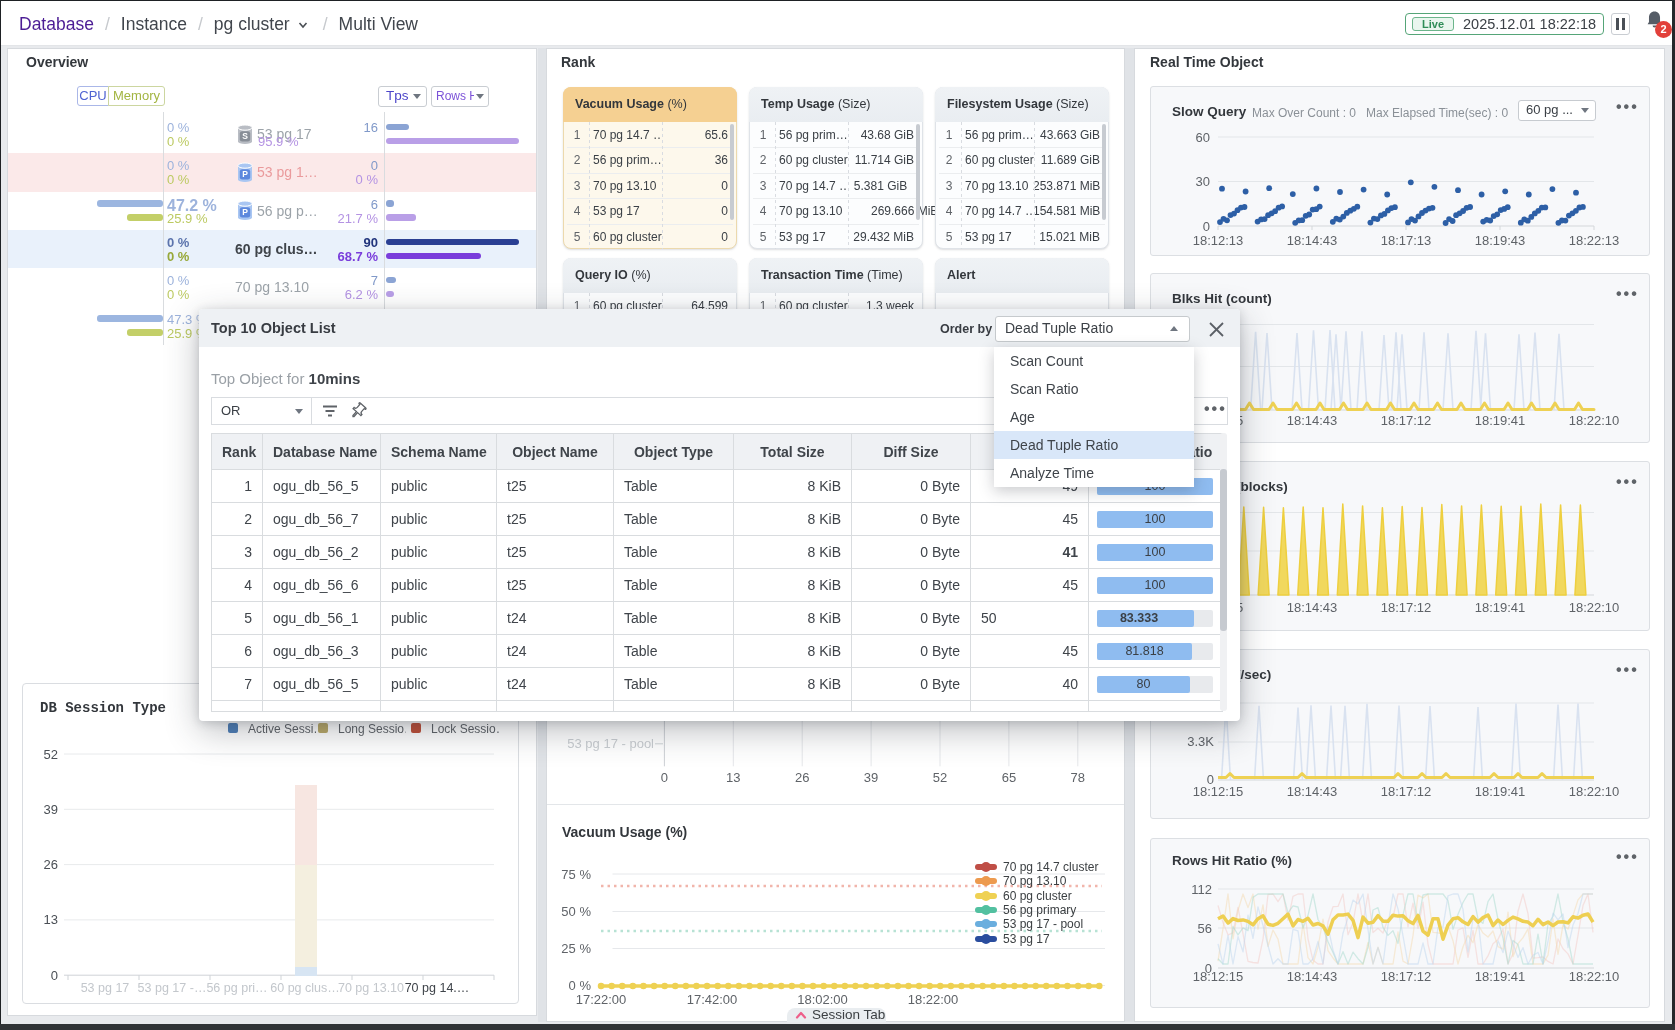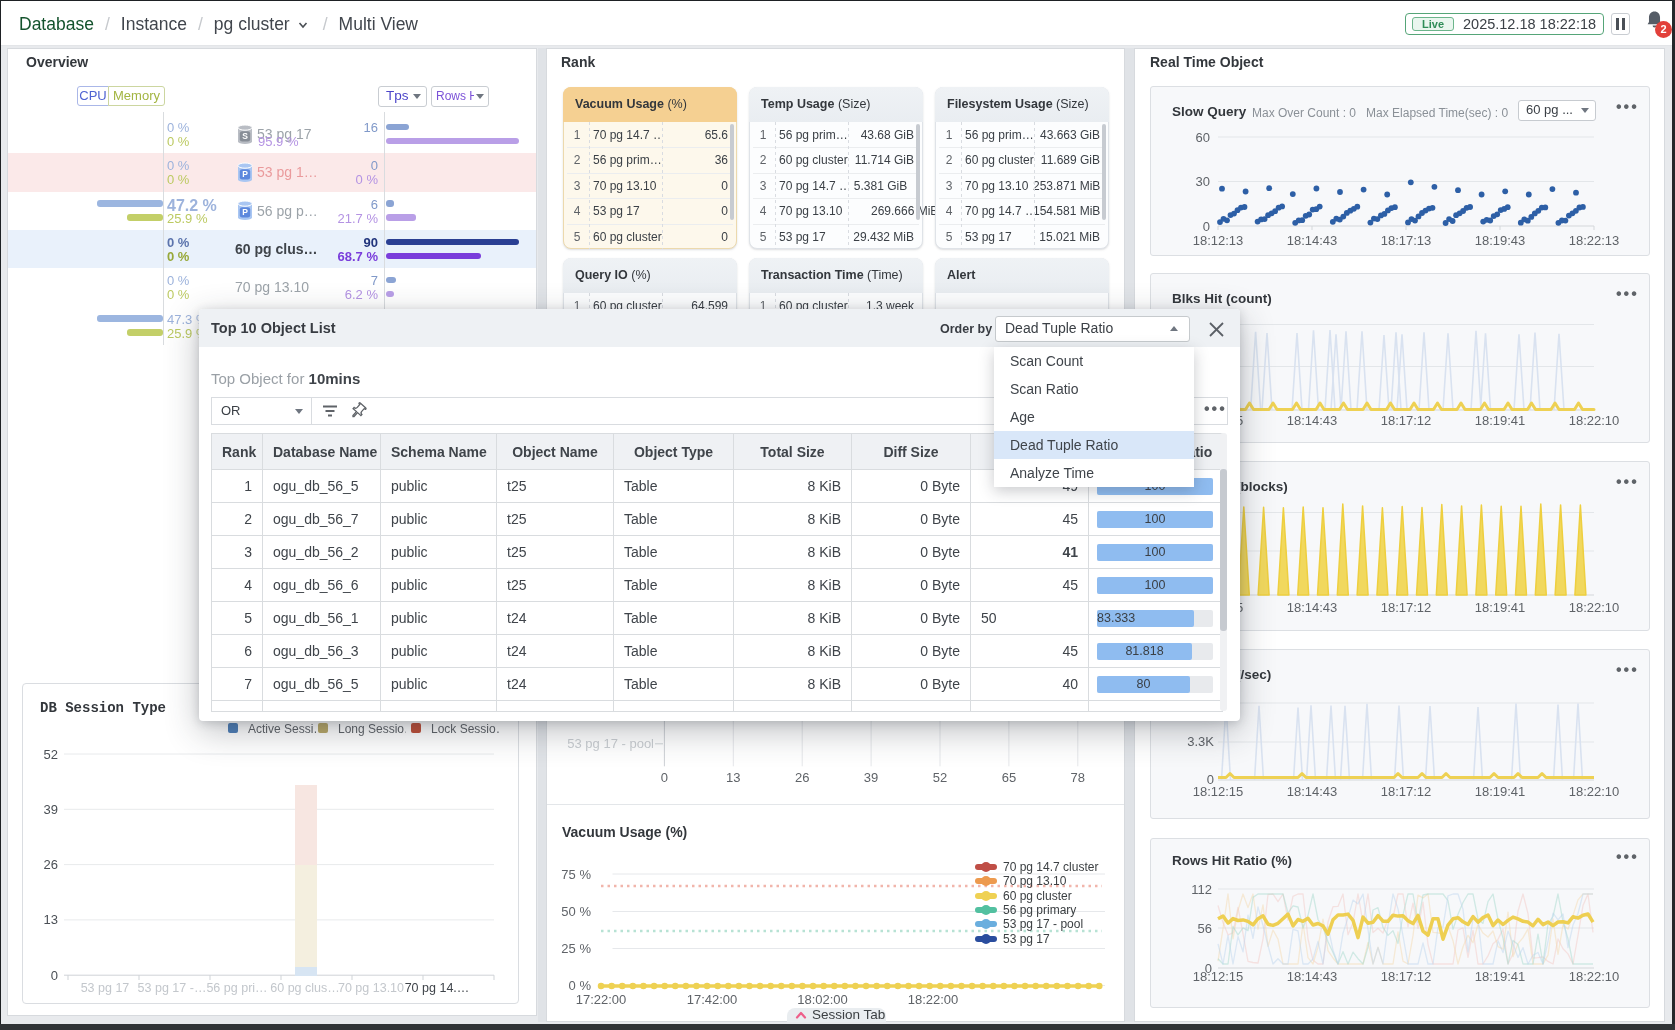--- a/index.html
+++ b/index.html
@@ -10,26 +10,26 @@
 .dots3{position:absolute;color:#5f6368;font-size:16px;letter-spacing:2px;font-weight:bold;}
 table.grid{border-collapse:collapse;table-layout:fixed;background:#fff;}
 table.grid th{background:#eff1f4;font-weight:bold;}
 table.grid th,table.grid td{border:1px solid #d9dcdf;font-size:14px;color:#3f444a;padding:0 10px;overflow:hidden;white-space:nowrap;}
 </style></head>
 <body>
 <div style="position:absolute;left:0;top:46px;width:1675px;height:978px;background:#e8eaed;"></div>
 <div style="position:absolute;left:538px;top:48px;width:8px;height:974px;background:#e0e3e7;"></div>
 <div style="position:absolute;left:1125px;top:48px;width:9px;height:974px;background:#e0e3e7;"></div>
 <div style="position:absolute;left:0;top:0;width:1675px;height:46px;background:#fff;border-bottom:1px solid #e3e5e8;"></div>
-<div style="position:absolute;left:19px;top:14px;font-size:17.5px;"><span style="color:#14532d;">Database</span><span style="color:#c6c9cd;margin:0 11px;">/</span><span style="color:#41464d;">Instance</span><span style="color:#c6c9cd;margin:0 11px;">/</span><span style="color:#41464d;">pg cluster</span><svg width="14" height="14" viewBox="0 0 14 14" style="margin:0 2px 0 6px;vertical-align:-2px;">
+<div style="position:absolute;left:19px;top:14px;font-size:17.5px;"><span style="color:#4c1d95;">Database</span><span style="color:#c6c9cd;margin:0 11px;">/</span><span style="color:#41464d;">Instance</span><span style="color:#c6c9cd;margin:0 11px;">/</span><span style="color:#41464d;">pg cluster</span><svg width="14" height="14" viewBox="0 0 14 14" style="margin:0 2px 0 6px;vertical-align:-2px;">
       <polyline points="3.5,5 7,9 10.5,5" fill="none" stroke="#4a4f55" stroke-width="1.6"></polyline>
     </svg><span style="color:#c6c9cd;margin:0 11px;">/</span><span style="color:#41464d;">Multi View</span></div>
 <div style="position:absolute;left:1405px;top:13px;width:199px;height:22px;border:1px solid #55a578;border-radius:4px;background:#fff;"></div>
 <div style="position:absolute;left:1412px;top:17px;width:42px;height:14px;border:1px solid #6cb58b;border-radius:3px;background:#eaf6ef;color:#2f8d58;font-size:11px;font-weight:bold;text-align:center;line-height:13px;">Live</div>
-<div style="position:absolute;left:1463px;top:16px;font-size:14.5px;color:#3b4046;">2025.12.18 18:22:18</div>
+<div style="position:absolute;left:1463px;top:16px;font-size:14.5px;color:#3b4046;">2025.12.01 18:22:18</div>
 <div style="position:absolute;left:1611px;top:13px;width:19px;height:22px;border:1px solid #c9cdd2;border-radius:3px;background:#fff;"></div>
 <div style="position:absolute;left:1616px;top:18px;width:3px;height:12px;background:#4a4f56;"></div>
 <div style="position:absolute;left:1622px;top:18px;width:3px;height:12px;background:#4a4f56;"></div>
 <div style="position:absolute;left:1645px;top:9px;width:19px;height:22px;"><svg width="19" height="22" viewBox="0 0 22 24">
       <path d="M11 2.2 C7.1 2.2 4.6 5.2 4.6 9.2 L4.6 14.2 L3 17 L19 17 L17.4 14.2 L17.4 9.2 C17.4 5.2 14.9 2.2 11 2.2 Z" fill="#555c66"></path>
       <path d="M8.8 18.4 a2.2 2.2 0 0 0 4.4 0 Z" fill="#555c66"></path>
     </svg></div>
 <div style="position:absolute;left:1655px;top:21px;width:17px;height:17px;border-radius:50%;background:#e2403a;color:#fff;font-size:11px;font-weight:bold;text-align:center;line-height:17px;">2</div>
 <div class="panel" style="left:7px;top:48px;width:530px;height:968px;"></div>
 <div style="position:absolute;left:26px;top:54px;font-size:14px;font-weight:bold;color:#33373c;">Overview</div>
@@ -666,21 +666,21 @@
           <td>ogu_db_56_1</td>
           <td>public</td>
           <td>t24</td>
           <td>Table</td>
           <td style="text-align:right;">8 KiB</td>
           <td style="text-align:right;">0 Byte</td>
           <td style="text-align:left;">50</td>
           <td>
             <div style="position:relative;width:116px;height:17px;background:#e8eaed;border-radius:2px;margin-left:-2px;">
               <div style="position:absolute;left:0;top:0;width:97px;height:17px;background:#8fbcf0;border-radius:2px;"></div>
-              <div style="position:absolute;left:0;top:1px;width:84px;font-size:12.5px;color:#3b4046;">83.333</div>
+              <div style="position:absolute;left:0;top:1px;width:84px;text-align:center;font-size:12.5px;color:#3b4046;font-weight:bold;">83.333</div>
             </div>
           </td>
         </tr>
         <tr style="height:33px;">
           <td style="text-align:right;">6</td>
           <td>ogu_db_56_3</td>
           <td>public</td>
           <td>t24</td>
           <td>Table</td>
           <td style="text-align:right;">8 KiB</td>

